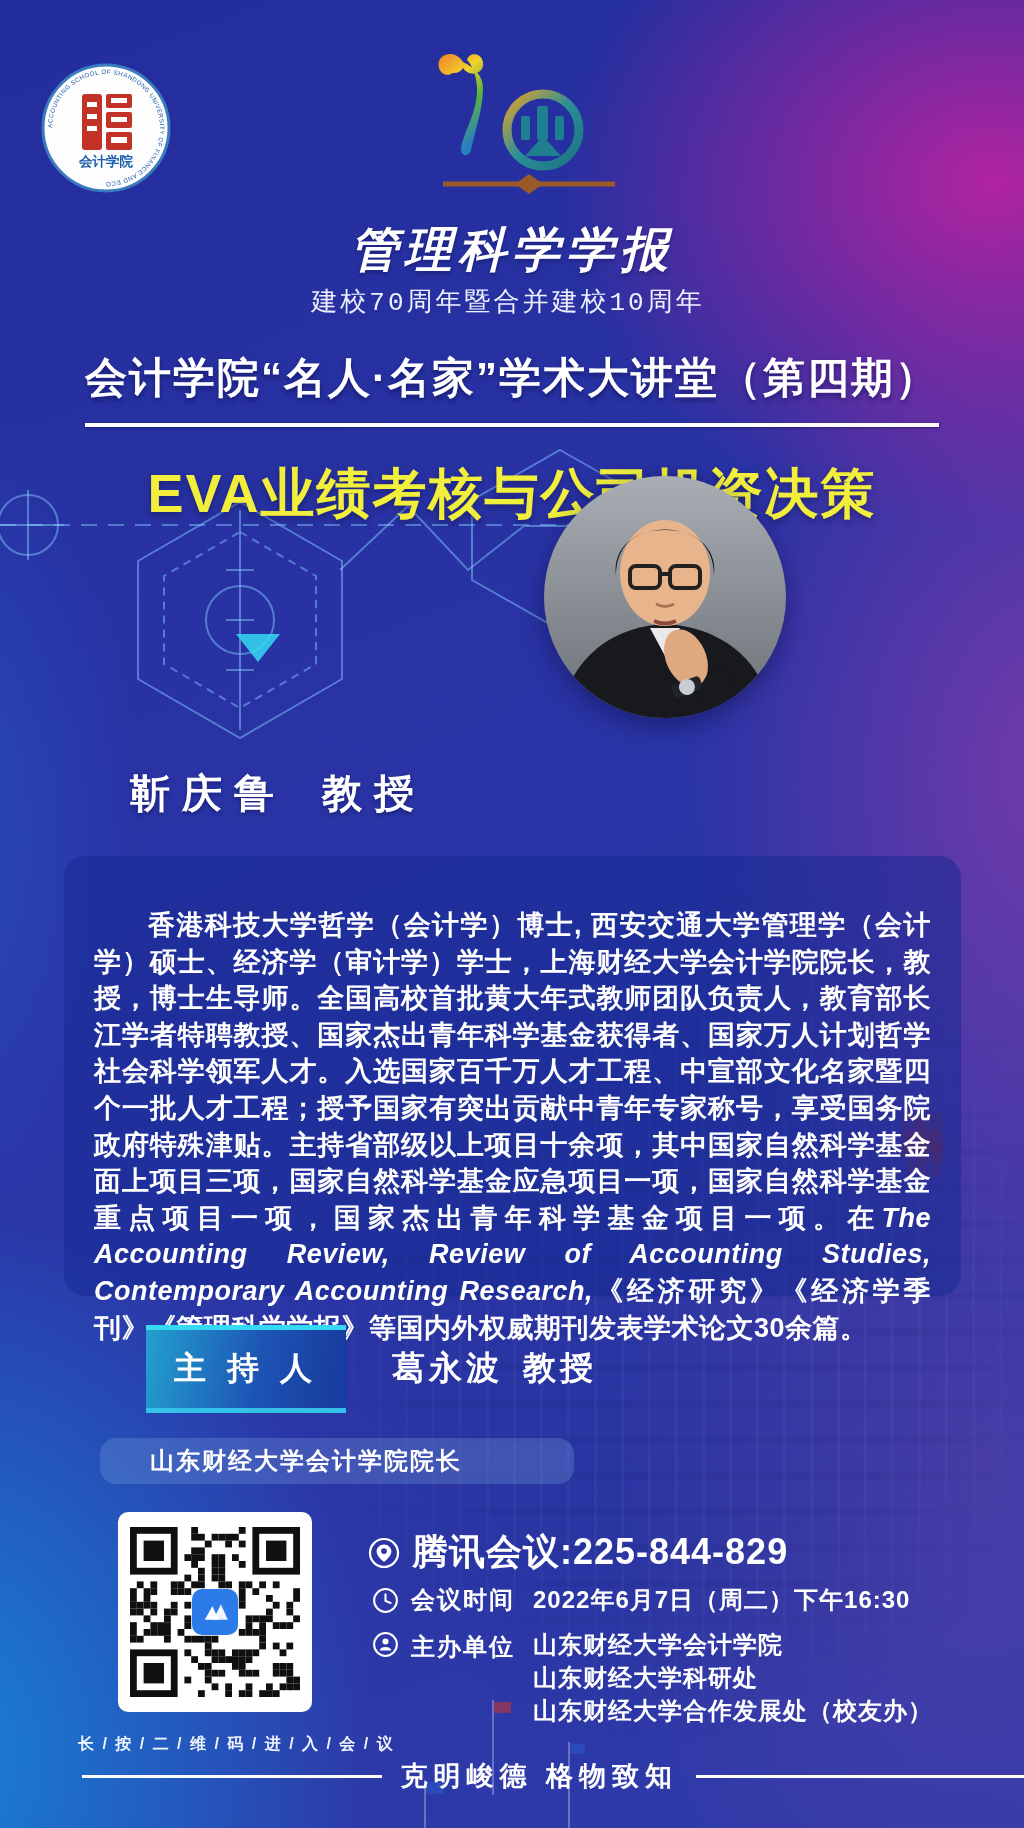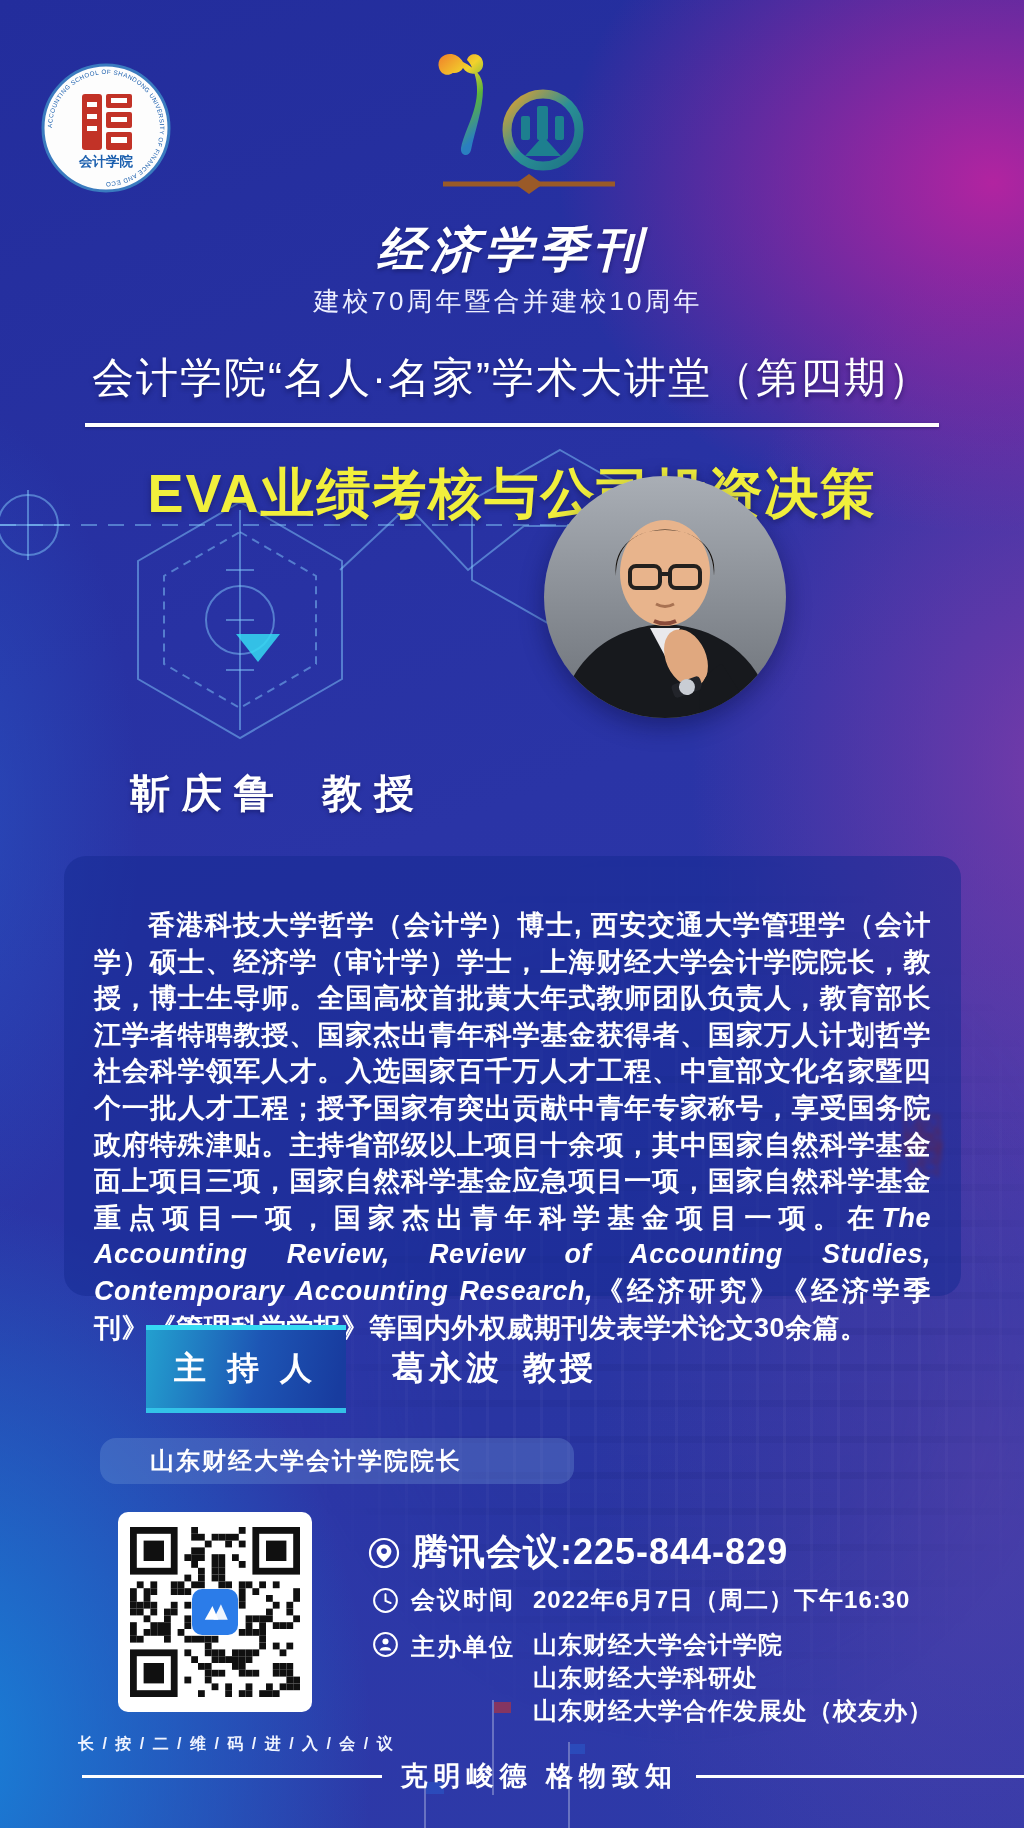--- a/index.html
+++ b/index.html
@@ -32,23 +32,23 @@
   .flag{position:absolute;z-index:1;opacity:.6;}
   .flag .pole{position:absolute;left:0;top:0;width:2px;height:95px;background:rgba(225,232,245,.55);}
   .flag .cloth{position:absolute;left:2px;top:2px;}
   
   .seal{position:absolute;left:40px;top:62px;z-index:2;}
   .anniv-logo{position:absolute;left:425px;top:44px;z-index:2;}
   .univ-name{position:absolute;left:0;top:218px;width:1024px;text-align:center;z-index:2;
     font-family:"Liberation Serif","DejaVu Serif",serif;font-size:48px;font-weight:bold;
     letter-spacing:6px;font-style:italic;text-shadow:0 2px 4px rgba(0,0,40,.35);}
   .univ-sub{position:absolute;left:0;top:284px;width:1016px;text-align:center;z-index:2;
-    font-family:Liberation Sans, sans-serif;font-size:26px;letter-spacing:3px;color:#eef0ff;}
+    font-family:Liberation Mono, monospace;font-size:26px;letter-spacing:3px;color:#eef0ff;}
   .series-title{position:absolute;left:0;top:350px;width:1024px;text-align:center;z-index:2;
-    font-size:42px;font-weight:normal;letter-spacing:2px;text-shadow:0 3px 5px rgba(0,0,50,.45);}
+    font-size:42px;font-weight:bold;letter-spacing:2px;text-shadow:0 3px 5px rgba(0,0,50,.45);}
   .rule{position:absolute;left:85px;top:423px;width:854px;height:4px;background:#fff;z-index:2;
     box-shadow:0 1px 3px rgba(0,0,60,.4);}
   .lecture-title{position:absolute;left:0;top:458px;width:1024px;text-align:center;z-index:3;
     font-size:54px;font-weight:bold;letter-spacing:2px;color:var(--title_yellow,#F1EF3C);
     text-shadow:0 3px 6px rgba(20,20,80,.55);}
   
   .speaker-label-box{position:absolute;left:128px;top:644px;width:262px;height:92px;z-index:3;
     background:linear-gradient(100deg,#1e82d5 0%,#1a51b4 45%,#16349e 85%);
     display:flex;align-items:center;justify-content:center;box-shadow:0 6px 16px rgba(0,10,60,.35);}
   .speaker-label-box::before{content:"";position:absolute;left:-4px;top:-5px;right:4px;height:5px;
@@ -193,21 +193,21 @@
       <rect x="96" y="72" width="9" height="24" rx="2"></rect>
       <rect x="130" y="72" width="9" height="24" rx="2"></rect>
       <polygon points="118,92 136,112 100,112"></polygon>
     </g>
     <g stroke="#9a5a28" stroke-width="5">
       <line x1="18" y1="140" x2="190" y2="140"></line>
     </g>
     <polygon points="104,130 118,140 104,150 90,140" fill="#9a5a28"></polygon>
   </svg>
 
-  <div class="univ-name">经济学季刊</div>
+  <div class="univ-name">管理科学学报</div>
   <div class="univ-sub">建校70周年暨合并建校10周年</div>
   <div class="series-title">会计学院“名人·名家”学术大讲堂（第四期）</div>
   <div class="rule"></div>
   <div class="lecture-title">EVA业绩考核与公司投资决策</div>
 
 
   <div class="speaker-photo">
     <svg width="242" height="242" viewBox="0 0 242 242">
       <defs>
           <linearGradient id="pbg" x1="0" y1="0" x2="0" y2="1">

